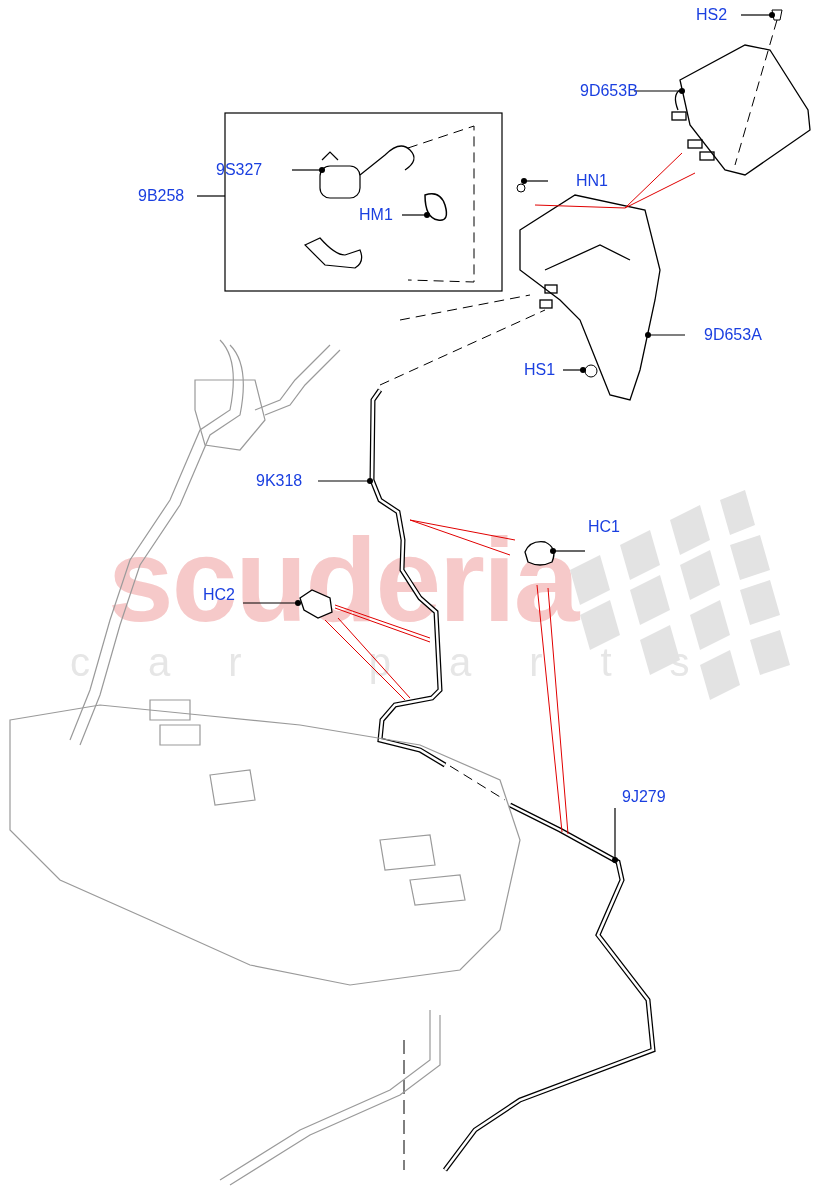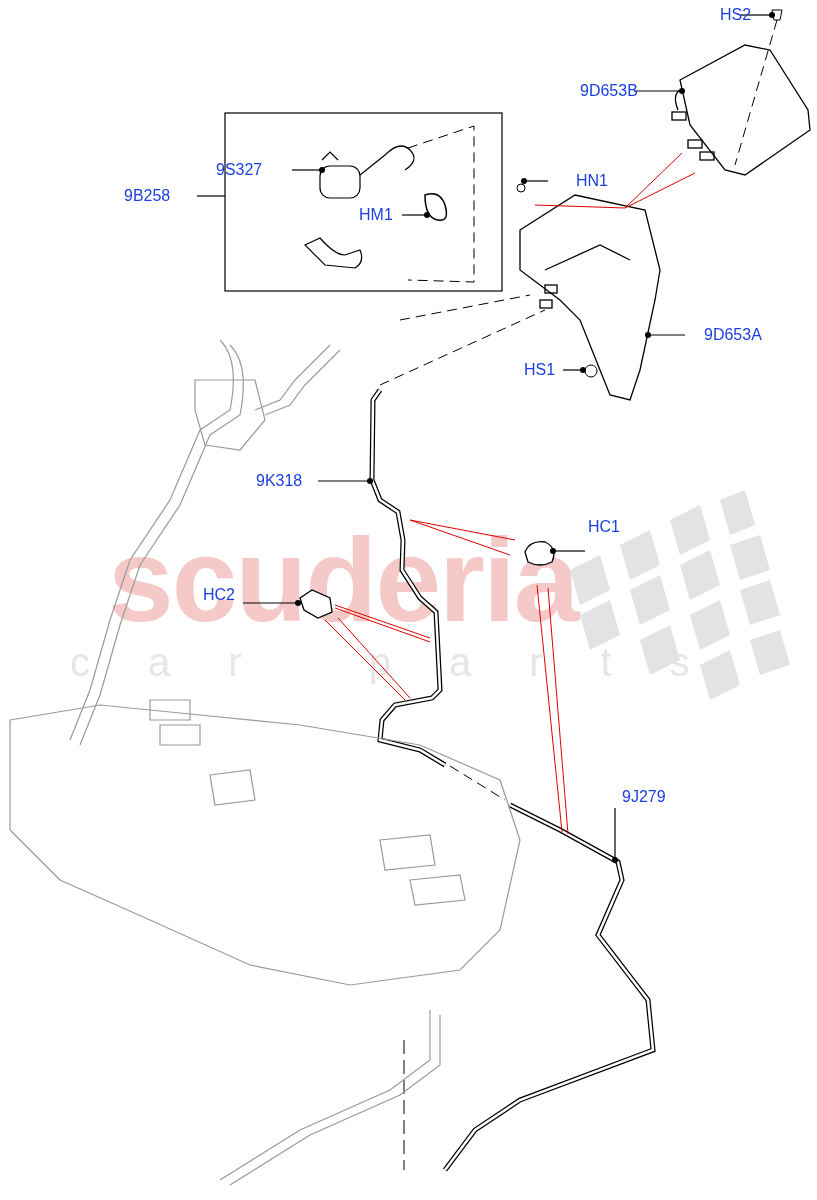--- a/index.html
+++ b/index.html
@@ -132,23 +132,23 @@
       <circle cx="524" cy="181" r="3"></circle>
       <circle cx="648" cy="335" r="3"></circle>
       <circle cx="583" cy="370" r="3"></circle>
       <circle cx="370" cy="481" r="3"></circle>
       <circle cx="553" cy="551" r="3"></circle>
       <circle cx="298" cy="603" r="3"></circle>
       <circle cx="615" cy="860" r="3"></circle>
     </g>
   </svg>
 
-  <div class="label" style="left:720px;top:6px">HS2</div>
+  <div class="label" style="left:696px;top:6px">HS2</div>
   <div class="label" style="left:580px;top:82px">9D653B</div>
-  <div class="label" style="left:124px;top:187px">9B258</div>
+  <div class="label" style="left:138px;top:187px">9B258</div>
   <div class="label" style="left:216px;top:161px">9S327</div>
   <div class="label" style="left:359px;top:206px">HM1</div>
   <div class="label" style="left:576px;top:172px">HN1</div>
   <div class="label" style="left:704px;top:326px">9D653A</div>
   <div class="label" style="left:524px;top:361px">HS1</div>
   <div class="label" style="left:256px;top:472px">9K318</div>
   <div class="label" style="left:588px;top:518px">HC1</div>
   <div class="label" style="left:203px;top:586px">HC2</div>
   <div class="label" style="left:622px;top:788px">9J279</div>
 </div>

